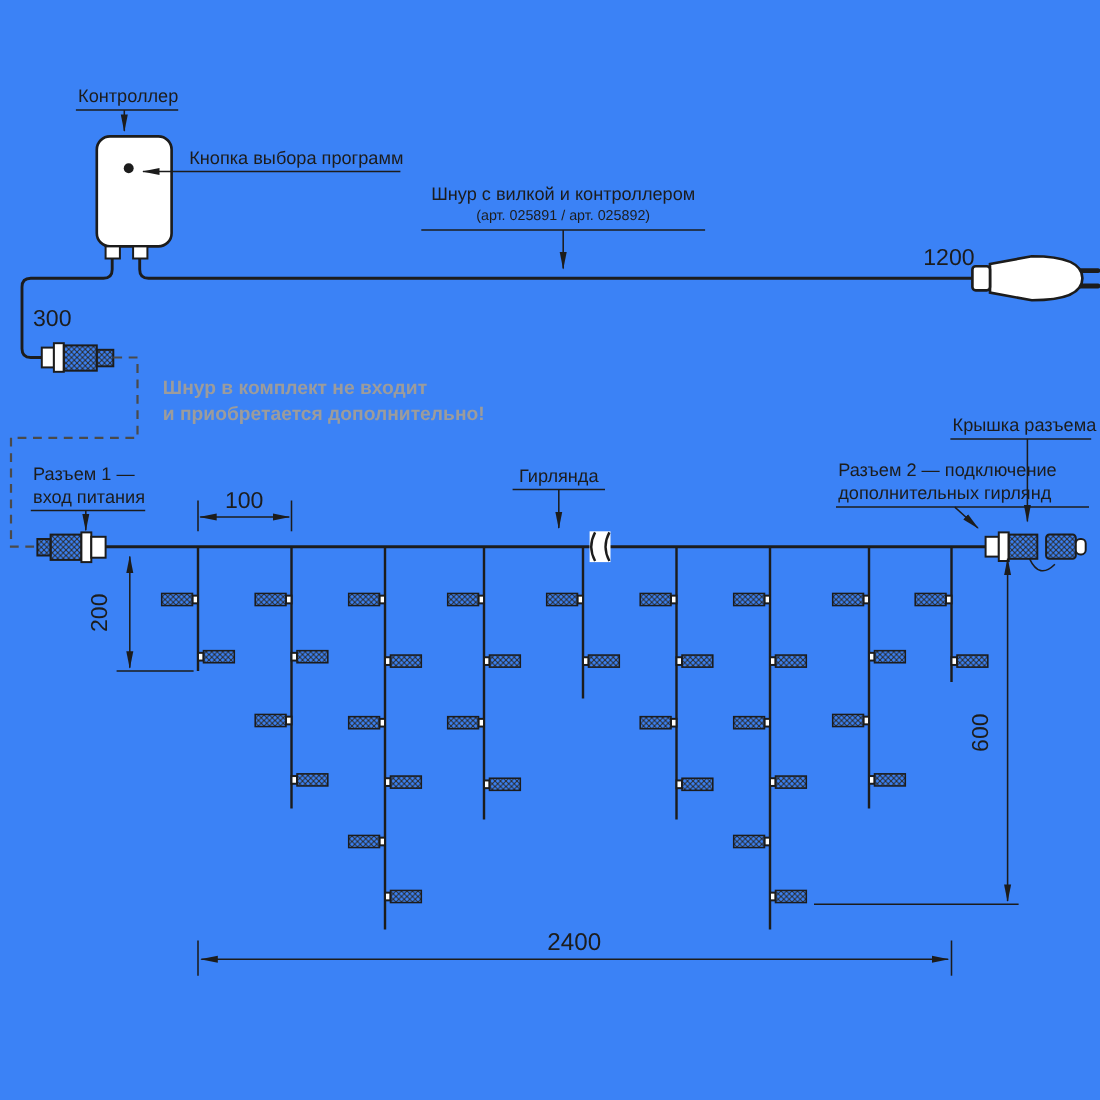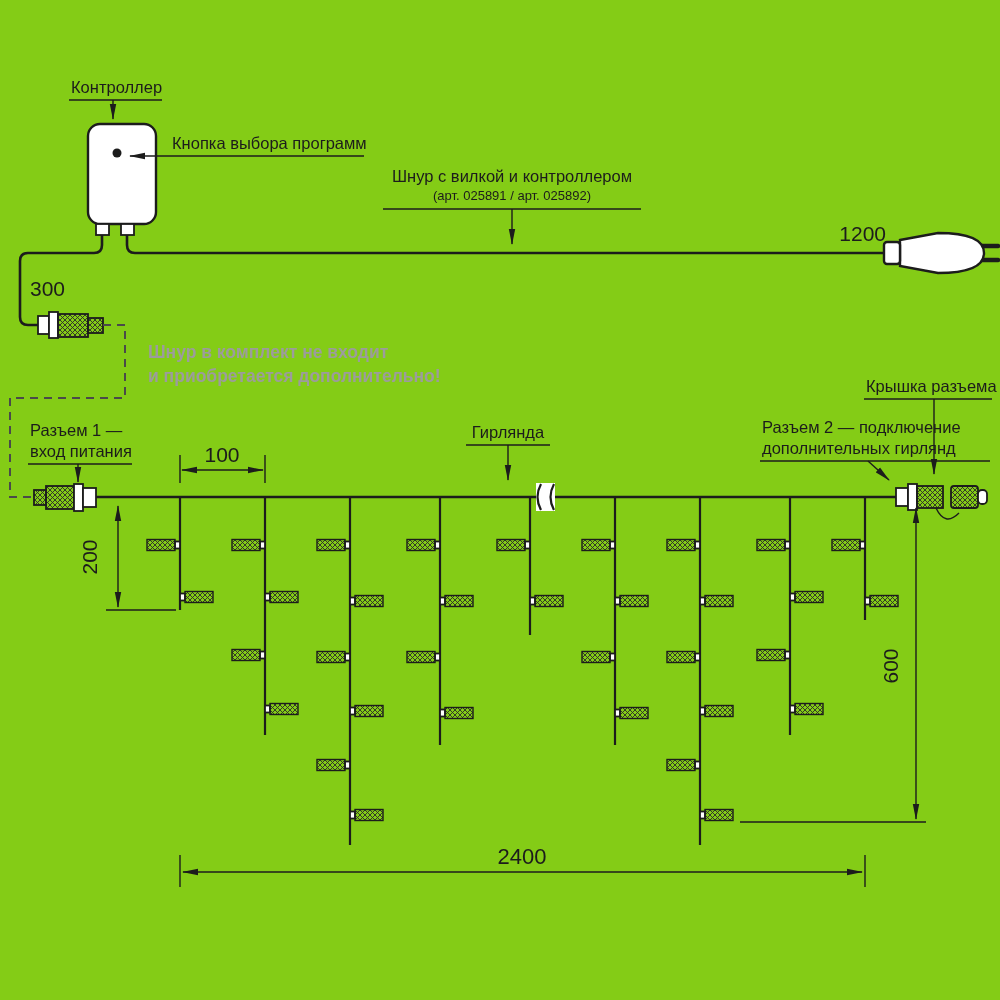--- a/index.html
+++ b/index.html
@@ -1,16 +1,16 @@
 <!DOCTYPE html>
 <html><head>
 <meta charset="utf-8">
 <style>
   html,body{margin:0;padding:0;background:#ffffff;}
-  .stage{position:relative;width:1000px;height:1000px;background:#84cc16;overflow:hidden;}
+  .stage{position:relative;width:1000px;height:1000px;background:#3b82f6;overflow:hidden;}
   svg{display:block;}
   text{font-family:"Liberation Sans","DejaVu Sans",sans-serif;fill:#1c1c1c;}
   .lbl{font-size:16.5px;}
   .dim{font-size:21px;}
   .dimbig{font-size:22px;}
   .small{font-size:13px;}
   .note{font-size:17.5px;font-weight:bold;fill:#9c9c9c;}
   .wire{stroke:#1c1c1c;stroke-width:2.2;fill:none;}
   .wire3{stroke:#1c1c1c;stroke-width:2.6;fill:none;}
   .thin{stroke:#1c1c1c;stroke-width:1.4;fill:none;}

